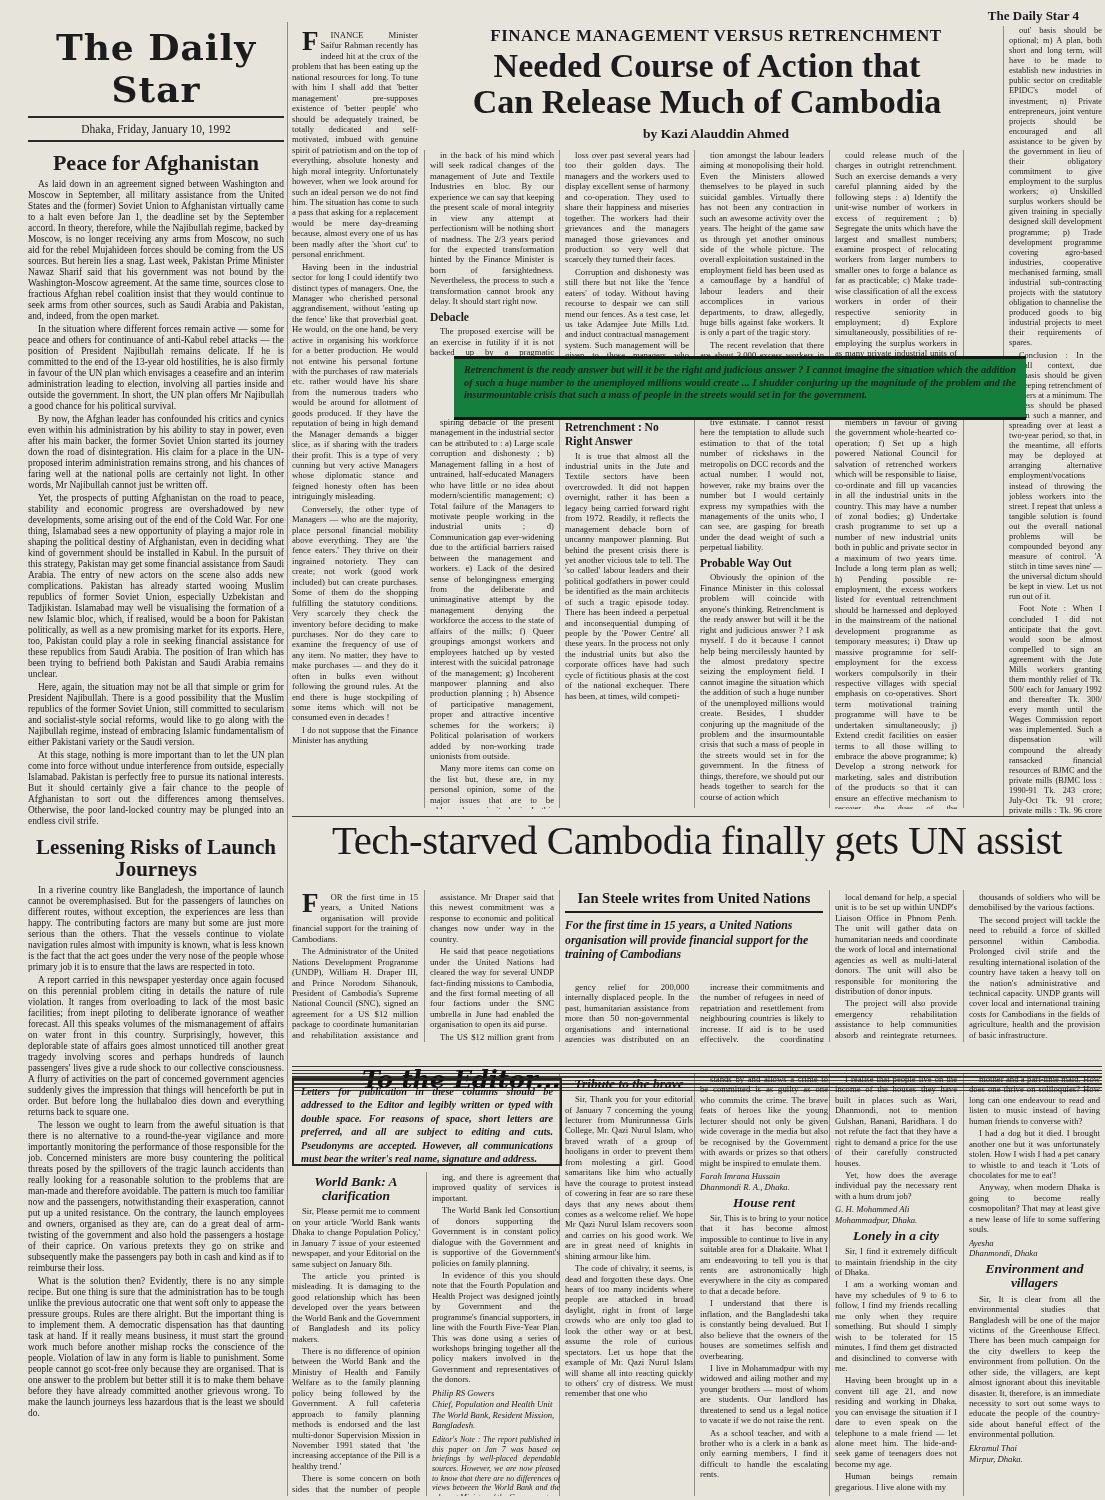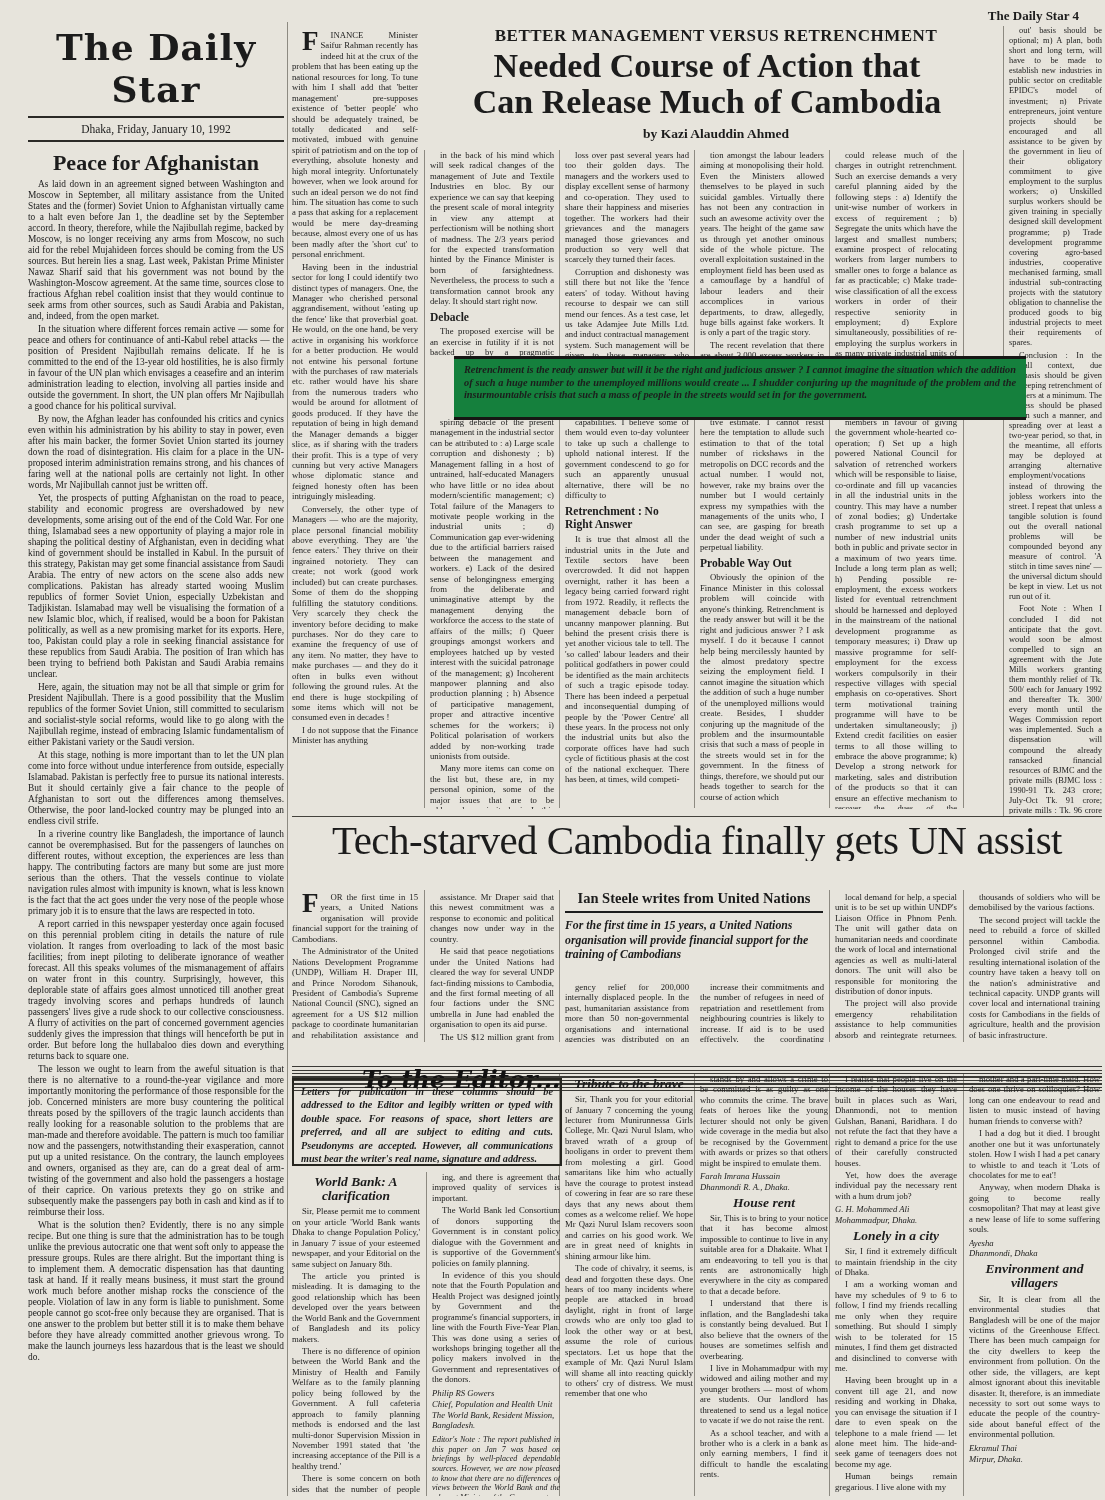--- a/index.html
+++ b/index.html
@@ -65,20 +65,21 @@
   <div class="rule2"></div>
   <div class="edhead">Peace for Afghanistan</div>
   <div class="paras">
       <p>As laid down in an agreement signed between Washington and Moscow in September, all military assistance from the United States and the (former) Soviet Union to Afghanistan virtually came to a halt even before Jan 1, the deadline set by the September accord. In theory, therefore, while the Najibullah regime, backed by Moscow, is no longer receiving any arms from Moscow, no such aid for the rebel Mujahideen forces should be coming from the US sources. But herein lies a snag. Last week, Pakistan Prime Minister Nawaz Sharif said that his government was not bound by the Washington-Moscow agreement. At the same time, sources close to fractious Afghan rebel coalition insist that they would continue to seek arms from other sources, such as Saudi Arabia and Pakistan, and, indeed, from the open market.</p>
       <p>In the situation where different forces remain active — some for peace and others for continuance of anti-Kabul rebel attacks — the position of President Najibullah remains delicate. If he is committed to the end of the 13-year old hostilities, he is also firmly in favour of the UN plan which envisages a ceasefire and an interim administration leading to election, involving all parties inside and outside the government. In short, the UN plan offers Mr Najibullah a good chance for his political survival.</p>
       <p>By now, the Afghan leader has confounded his critics and cynics even within his administration by his ability to stay in power, even after his main backer, the former Soviet Union started its journey down the road of disintegration. His claim for a place in the UN-proposed interim administration remains strong, and his chances of faring well at the national polls are certainly not light. In other words, Mr Najibullah cannot just be written off.</p>
       <p>Yet, the prospects of putting Afghanistan on the road to peace, stability and economic progress are overshadowed by new developments, some arising out of the end of the Cold War. For one thing, Islamabad sees a new opportunity of playing a major role in shaping the political destiny of Afghanistan, even in deciding what kind of government should be installed in Kabul. In the pursuit of this strategy, Pakistan may get some financial assistance from Saudi Arabia. The entry of new actors on the scene also adds new complications. Pakistan has already started wooing Muslim republics of former Soviet Union, especially Uzbekistan and Tadjikistan. Islamabad may well be visualising the formation of a new Islamic bloc, which, if realised, would be a boon for Pakistan politically, as well as a new promising market for its exports. Here, too, Pakistan could play a role in seeking financial assistance for these republics from Saudi Arabia. The position of Iran which has been trying to befriend both Pakistan and Saudi Arabia remains unclear.</p>
       <p>Here, again, the situation may not be all that simple or grim for President Najibullah. There is a good possibility that the Muslim republics of the former Soviet Union, still committed to secularism and socialist-style social reforms, would like to go along with the Najibullah regime, instead of embracing Islamic fundamentalism of either Pakistani variety or the Saudi version.</p>
       <p>At this stage, nothing is more important than to let the UN plan come into force without undue interference from outside, especially Islamabad. Pakistan is perfectly free to pursue its national interests. But it should certainly give a fair chance to the people of Afghanistan to sort out the differences among themselves. Otherwise, the poor land-locked country may be plunged into an endless civil strife.</p>
     </div>
+  <div class="edhead" style="font-size:21px">Lessening Risks of Launch Journeys</div>
   <div class="paras">
       <p>In a riverine country like Bangladesh, the importance of launch cannot be overemphasised. But for the passengers of launches on different routes, without exception, the experiences are less than happy. The contributing factors are many but some are just more serious than the others. That the vessels continue to violate navigation rules almost with impunity is known, what is less known is the fact that the act goes under the very nose of the people whose primary job it is to ensure that the laws are respected in toto.</p>
       <p>A report carried in this newspaper yesterday once again focused on this perennial problem citing in details the nature of rule violation. It ranges from overloading to lack of the most basic facilities; from inept piloting to deliberate ignorance of weather forecast. All this speaks volumes of the mismanagement of affairs on water front in this country. Surprisingly, however, this deplorable state of affairs goes almost unnoticed till another great tragedy involving scores and perhaps hundreds of launch passengers' lives give a rude shock to our collective consciousness. A flurry of activities on the part of concerned government agencies suddenly gives the impression that things will henceforth be put in order. But before long the hullabaloo dies down and everything returns back to square one.</p>
       <p>The lesson we ought to learn from the aweful situation is that there is no alternative to a round-the-year vigilance and more importantly monitoring the performance of those responsible for the job. Concerned ministers are more busy countering the political threats posed by the spillovers of the tragic launch accidents than really looking for a reasonable solution to the problems that are man-made and therefore avoidable. The pattern is much too familiar now and the passengers, notwithstanding their exasperation, cannot put up a united resistance. On the contrary, the launch employees and owners, organised as they are, can do a great deal of arm-twisting of the government and also hold the passengers a hostage of their caprice. On various pretexts they go on strike and subsequently make the passengers pay both in cash and kind as if to reimburse their loss.</p>
       <p>What is the solution then? Evidently, there is no any simple recipe. But one thing is sure that the administration has to be tough unlike the previous autocratic one that went soft only to appease the pressure groups. Rules are there alright. But the important thing is to implement them. A democratic dispensation has that daunting task at hand. If it really means business, it must start the ground work much before another mishap rocks the conscience of the people. Violation of law in any form is liable to punishment. Some people cannot go scot-free only because they are organised. That is one answer to the problem but better still it is to make them behave before they have already committed another grievous wrong. To make the launch journeys less hazardous that is the least we should do.</p>
     </div>
 </div>
 
 <div class="vr" style="left:287px;top:22px;height:1474px"></div>
 <div class="vr" style="left:424px;top:150px;height:658px"></div>
@@ -91,21 +92,21 @@
 <div class="vr" style="left:559px;top:890px;height:152px"></div>
 <div class="vr" style="left:829px;top:890px;height:152px"></div>
 <div class="vr" style="left:963px;top:890px;height:152px"></div>
 <div class="vr" style="left:559px;top:1074px;height:422px"></div>
 <div class="vr" style="left:694px;top:1074px;height:422px"></div>
 <div class="vr" style="left:829px;top:1074px;height:422px"></div>
 <div class="vr" style="left:963px;top:1074px;height:422px"></div>
 <div class="vr" style="left:426px;top:1172px;height:324px"></div>
 <div class="hrule" style="left:292px;top:816px;width:810px"></div>
 
-<div id="kicker" class="abs"><span>BETTER MANAGEMENT VERSUS RETRENCHMENT</span></div>
+<div id="kicker" class="abs"><span>FINANCE MANAGEMENT VERSUS RETRENCHMENT</span></div>
 <div id="headline" class="abs">
   <div>Needed  Course of Action  that</div>
   <div>Can Release Much of Cambodia</div>
 </div>
 <div id="byline" class="abs">by Kazi Alauddin Ahmed</div>
 
 <div class="ncol drop" style="left:292px;top:30px;width:126px;height:778px">
   <div class="paras">
       <p>FINANCE Minister Saifur Rahman recently has indeed hit at the crux of the problem that has been eating up the national resources for long. To tune with him I shall add that 'better management' pre-supposes existence of 'better people' who should be adequately trained, be totally dedicated and self-motivated, imbued with genuine spirit of patriotism and on the top of everything, absolute honesty and high moral integrity. Unfortunately however, when we look around for such an ideal person we do not find him. The situation has come to such a pass that asking for a replacement would be mere day-dreaming because, almost every one of us has been madly after the 'short cut' to personal enrichment.</p>
       <p>Having been in the industrial sector for long I could identify two distinct types of managers. One, the Manager who cherished personal aggrandisement, without 'eating up the fence' like that proverbial goat. He would, on the one hand, be very active in organising his workforce for a better production. He would not entwine his personal fortune with the purchases of raw materials etc. rather would have his share from the numerous traders who would be around for allotment of goods produced. If they have the reputation of being in high demand the Manager demands a bigger slice, as if sharing with the traders their profit. This is a type of very cunning but very active Managers whose diplomatic stance and feigned honesty often has been intriguingly misleading.</p>
@@ -142,23 +143,20 @@
 
 <div id="pullquote" class="abs">Retrenchment is the ready answer but will it be the right and judicious answer ? I cannot imagine the situation which the addition of such a huge number to the unemployed millions would create ... I shudder conjuring up the magnitude of the problem and the insurmountable crisis that such a mass of people in the streets would set in for the government.</div>
 
 <div class="ncol" style="left:430px;top:417px;width:124px;height:392px">
   <div class="paras">
       <p>spiring debacle of the present management in the industrial sector can be attributed to : a) Large scale corruption and dishonesty ; b) Management falling in a host of untrained, half-educated Managers who have little or no idea about modern/scientific management; c) Total failure of the Managers to motivate people working in the industrial units ; d) Communication gap ever-widening due to the artificial barriers raised between the management and workers. e) Lack of the desired sense of belongingness emerging from the deliberate and unimaginative attempt by the management denying the workforce the access to the state of affairs of the mills; f) Queer groupings amongst workers and employees hatched up by vested interest with the suicidal patronage of the management; g) Incoherent manpower planning and also production planning ; h) Absence of participative management, proper and attractive incentive schemes for the workers; i) Political polarisation of workers added by non-working trade unionists from outside.</p>
       <p>Many more items can come on the list but, these are, in my personal opinion, some of the major issues that are to be addressed on priority basis. In this connection, one thing may deserve consideration. Records will show that many of the industrial units sustaining</p>
     </div>
 </div>
 <div class="ncol" style="left:565px;top:417px;width:124px;height:392px">
-  <div class="paras">
-      <p>capabilities. I believe some of them would even to-day volunteer to take up such a challenge to uphold national interest. If the government condescend to go for such an apparently unusual alternative, there will be no difficulty to</p>
-    </div>
   <h3>Retrenchment : No Right Answer</h3>
   <div class="paras">
       <p>It is true that almost all the industrial units in the Jute and Textile sectors have been overcrowded. It did not happen overnight, rather it has been a legacy being carried forward right from 1972. Readily, it reflects the management debacle born of uncanny manpower planning. But behind the present crisis there is yet another vicious tale to tell. The 'so called' labour leaders and their political godfathers in power could be identified as the main architects of such a tragic episode today. There has been indeed a perpetual and inconsequential dumping of people by the 'Power Centre' all these years. In the process not only the industrial units but also the corporate offices have had such cycle of fictitious phasis at the cost of the national exchequer. There has been, at times, wild competi-</p>
     </div>
 </div>
 <div class="ncol" style="left:700px;top:417px;width:124px;height:392px">
   <div class="paras">
       <p>tive estimate. I cannot resist here the temptation to allude such estimation to that of the total number of rickshaws in the metropolis on DCC records and the actual number. I would not, however, rake my brains over the number but I would certainly express my sympathies with the managements of the units who, I can see, are gasping for breath under the dead weight of such a perpetual liability.</p>
     </div>
   <h3>Probable Way Out</h3>

